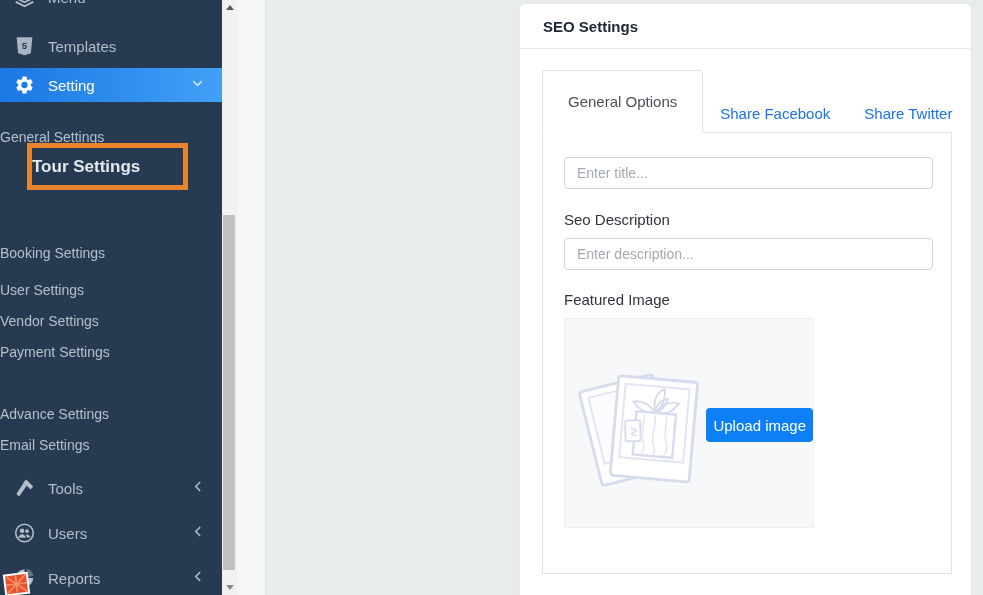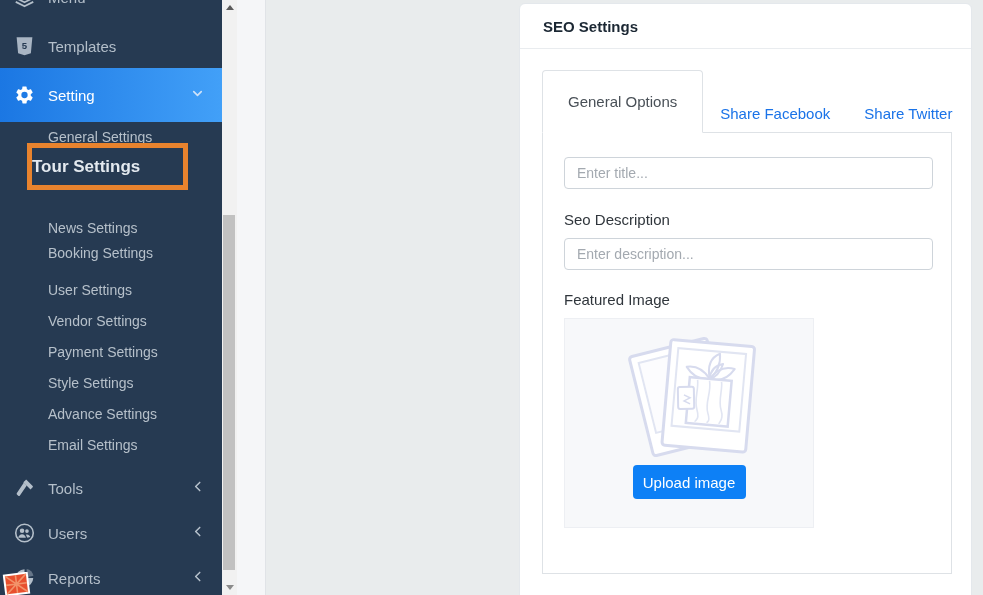--- a/index.html
+++ b/index.html
@@ -8,24 +8,24 @@
   #screen { position:relative; width:983px; height:595px; overflow:hidden; background:#e9eced; }
 
   
   .sidebar { position:absolute; left:0; top:0; width:222px; height:595px;
              background:#263a52; overflow:hidden; }
   .nav-item { position:absolute; left:0; width:222px; height:44px;
               display:flex; align-items:center; color:#b4bfca; font-size:15px; cursor:pointer; }
   .nav-item .nav-icon { width:21px; height:22px; margin-left:14px; margin-right:13px;
                         display:flex; align-items:center; justify-content:center; flex:0 0 21px; }
   .nav-item .chev { position:absolute; right:17px; top:50%; transform:translateY(-50%); }
-  .nav-item.active { background:linear-gradient(90deg,#1b77e3,#42a0f8); color:#ffffff; height:54px;align-items:center; }
+  .nav-item.active { background:linear-gradient(90deg,#1b77e3,#42a0f8); color:#ffffff; height:34px;align-items:center; }
 
   .sub-item { position:absolute; left:0; width:232px; height:28px; line-height:28px;
-              padding-left:48px; color:#b6c0ca; font-size:14px; cursor:pointer; }
+              color:#b6c0ca; font-size:14px; cursor:pointer; }
 
   .tour-box { position:absolute; left:27px; top:143px; width:161px; height:47px;
               border:5px solid #e8832e; display:flex; align-items:center; cursor:pointer; }
   .tour-box .tour-label { color:#e3e9ef; font-size:17px; font-weight:bold;
                           white-space:nowrap; }
 
   .app-logo { position:absolute; left:2px; top:572px; width:30px; height:24px; }
 
   
   .sbar { position:absolute; left:222px; top:0; width:15px; height:595px; background:#f1f1f1; }
@@ -57,21 +57,21 @@
   .tab-content { margin:0 20px 0 22px; width:410px; height:442px; border:1px solid #dee2e6;
                  background:#fff; padding:24px 20px 0 21px; position:relative; z-index:1; }
   .fld-label { display:block; font-size:15px; color:#30363c; margin-bottom:10px; }
   .fld-input { width:369px; height:32px; border:1px solid #ced4da; border-radius:4px;
                padding:0 12px; font-size:14px; color:#b91c1c; outline:none;
                font-family:"Liberation Sans", sans-serif; }
   .fld-input::placeholder { color:#a3a9b0; }
   .gap { height:22px; }
 
   .image-box { margin-top:10px; width:250px; height:210px; background:#f7f8fa;
-               border:1px solid #edeff3; display:flex; flex-direction:column; align-items:center; }
+               border:1px solid #edeff3; display:flex; flex-direction:row; align-items:center; }
   .illus { margin-top:12px; width:150px; height:130px; }
   .upload-btn { margin-top:4px; width:113px; height:34px; background:#0d80f6; color:#fff;
                 border:none; border-radius:4px; font-size:15px; cursor:pointer;
                 font-family:"Liberation Sans", sans-serif; }
 </style>
 </head>
 <body>
 
 <div id="screen">
 
@@ -111,26 +111,24 @@
           </svg>
       </span>
     </div>
 
     <div class="sub-item" style="top:123px">General Settings</div>
 
     <div class="tour-box">
       <span class="tour-label">Tour Settings</span>
     </div>
 
-    <div class="sub-item" style="top:214px">News Settings</div>
     <div class="sub-item" style="top:239px">Booking Settings</div>
     <div class="sub-item" style="top:276px">User Settings</div>
     <div class="sub-item" style="top:307px">Vendor Settings</div>
     <div class="sub-item" style="top:338px">Payment Settings</div>
-    <div class="sub-item" style="top:369px">Style Settings</div>
     <div class="sub-item" style="top:400px">Advance Settings</div>
     <div class="sub-item" style="top:431px">Email Settings</div>
 
     <div class="nav-item" style="top:466px">
       <span class="nav-icon">
         <svg viewBox="0 0 24 24" width="20" height="20" fill="#b4bfca">
           <path d="M12.6 2.6 10 5.2l8.6 8.6 2.6-2.6c.5-.5.5-1.2 0-1.7l-6.9-6.9c-.5-.5-1.2-.5-1.7 0z"></path>
           <path d="m9.2 6 3.4 3.4L4.2 21.8c-.5.5-1.3.5-1.8 0l-1.6-1.6c-.5-.5-.5-1.3 0-1.8z" transform="translate(1.5 -0.5)"></path>
         </svg>
       </span>

